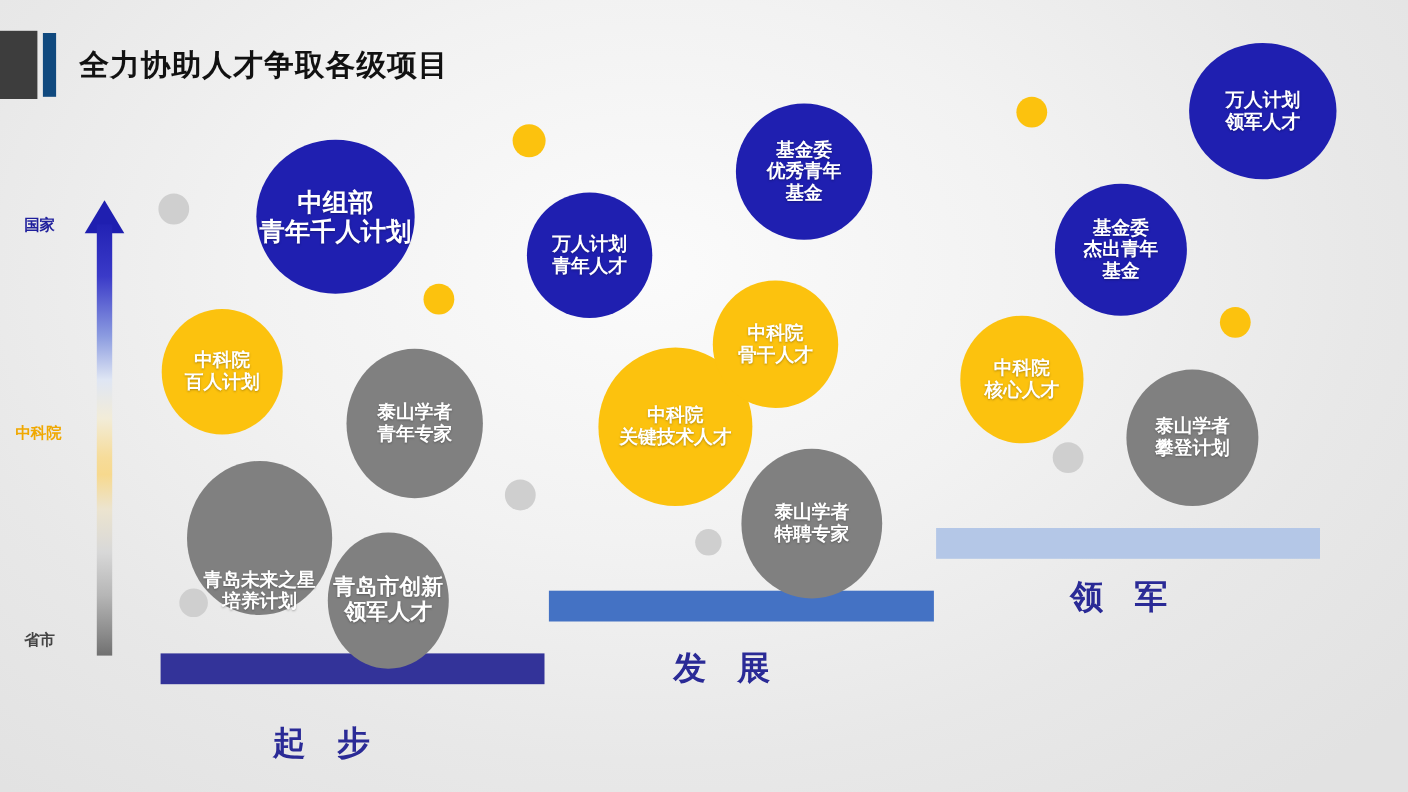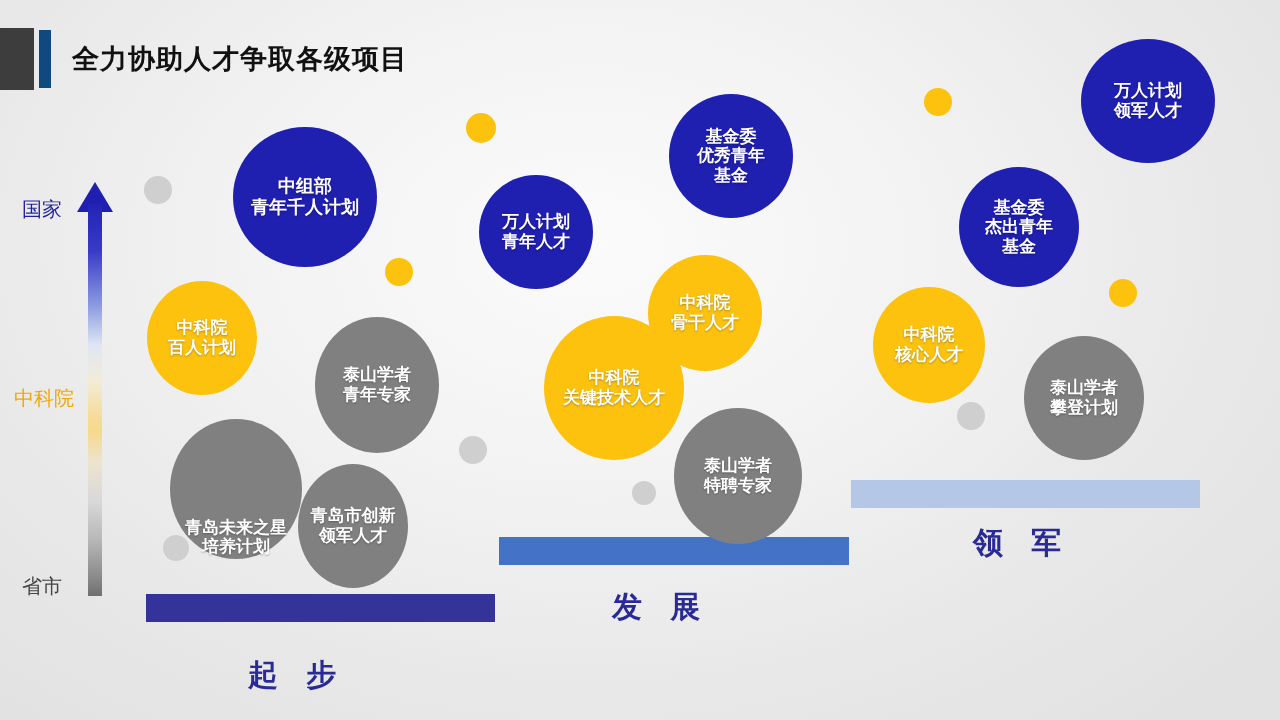--- a/index.html
+++ b/index.html
@@ -32,21 +32,21 @@
     background:linear-gradient(to bottom,
       #2222b4 0%, #3a3ac8 12%, #8c9ce0 26%, #dfe6f4 36%,
       #f2ecd8 45%, #f6dc9a 54%, #f7d98e 58%, #ece4cf 66%,
       #d8d8d8 76%, #b6b6b6 86%, #8b8b8b 95%, #707070 100%);
   }
   .axis-head{
     position:absolute;left:-7px;top:0;width:0;height:0;
     border-left:18px solid transparent;border-right:18px solid transparent;
     border-bottom:30px solid #1f1fb0;
   }
-  .axis-label{position:absolute;font-size:20px;font-weight:normal;white-space:nowrap;}
+  .axis-label{position:absolute;font-size:14px;font-weight:bold;white-space:nowrap;}
   .axis-label.top{left:22px;top:196px;color:#1f1f9c;}
   .axis-label.mid{left:14px;top:385px;color:#f0a800;}
   .axis-label.bot{left:22px;top:573px;color:#444;}
 
   
   .bubble{
     position:absolute;border-radius:50%;
     display:flex;align-items:center;justify-content:center;text-align:center;
     color:#fff;font-weight:bold;line-height:1.15;
     text-shadow:0 1px 2px rgba(0,0,0,.30);
@@ -106,21 +106,21 @@
       <div class="dot y" style="left: 385px; top: 258px; width: 28px; height: 28px;"></div>
       <div class="dot y" style="left: 1109px; top: 279px; width: 28px; height: 28px;"></div>
       <div class="dot g" style="left: 144px; top: 176px; width: 28px; height: 28px;"></div>
       <div class="dot g" style="left: 459px; top: 436px; width: 28px; height: 28px;"></div>
       <div class="dot g" style="left: 632px; top: 481px; width: 24px; height: 24px;"></div>
       <div class="dot g" style="left: 163px; top: 535px; width: 26px; height: 26px;"></div>
       <div class="dot g" style="left: 957px; top: 402px; width: 28px; height: 28px;"></div>
     </div>
 
   <div id="bubbles-layer">
-      <div class="bubble blue" style="left: 233px; top: 127px; width: 144px; height: 140px; font-size: 18px;">
+      <div class="bubble blue" style="left: 233px; top: 127px; width: 144px; height: 140px; font-size: 23px;">
         <span>中组部
 青年千人计划</span>
       </div>
       <div class="bubble blue" style="left: 479px; top: 175px; width: 114px; height: 114px; font-size: 17px;">
         <span>万人计划
 青年人才</span>
       </div>
       <div class="bubble blue" style="left: 669px; top: 94px; width: 124px; height: 124px; font-size: 17px;">
         <span>基金委
 优秀青年
@@ -160,20 +160,20 @@
 特聘专家</span>
       </div>
       <div class="bubble gray" style="left: 1024px; top: 336px; width: 120px; height: 124px; font-size: 17px;">
         <span>泰山学者
 攀登计划</span>
       </div>
       <div class="bubble gray" style="left: 170px; top: 419px; width: 132px; height: 140px; font-size: 17px; align-items: flex-end;">
         <span>青岛未来之星
 培养计划</span>
       </div>
-      <div class="bubble gray" style="left: 298px; top: 464px; width: 110px; height: 124px; font-size: 17px;">
+      <div class="bubble gray" style="left: 298px; top: 484px; width: 110px; height: 124px; font-size: 20px;">
         <span>青岛市创新
 领军人才</span>
       </div>
     </div>
 
 
 </div>
 
 </body></html>

